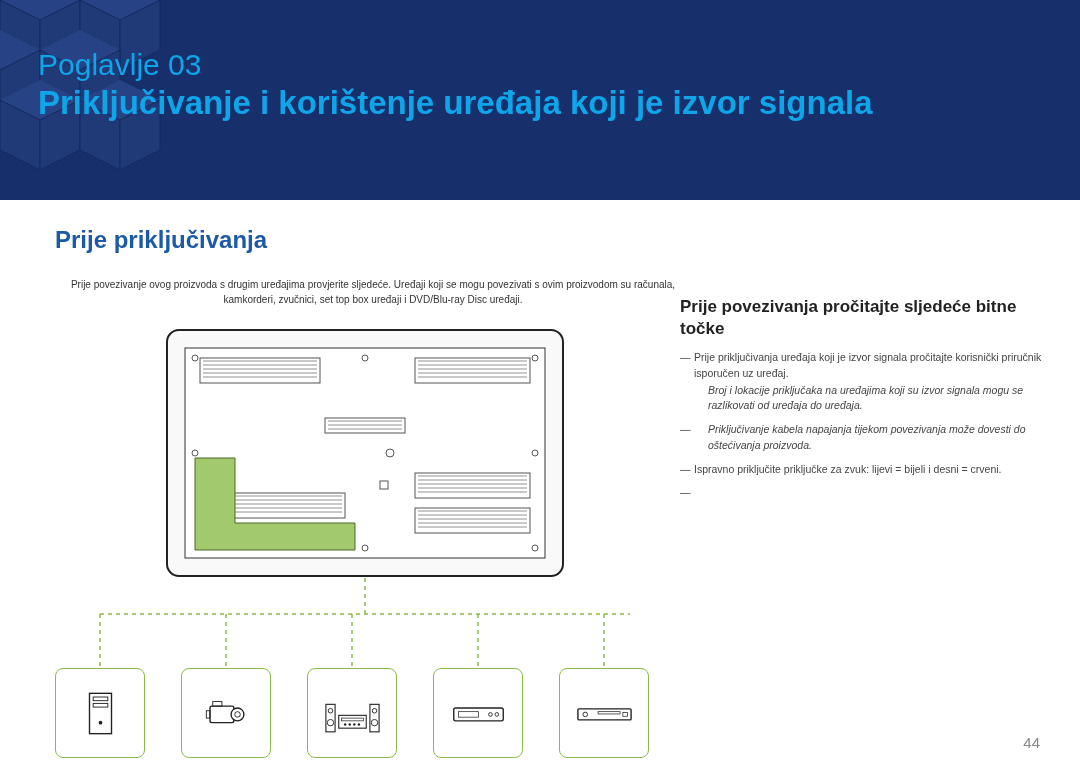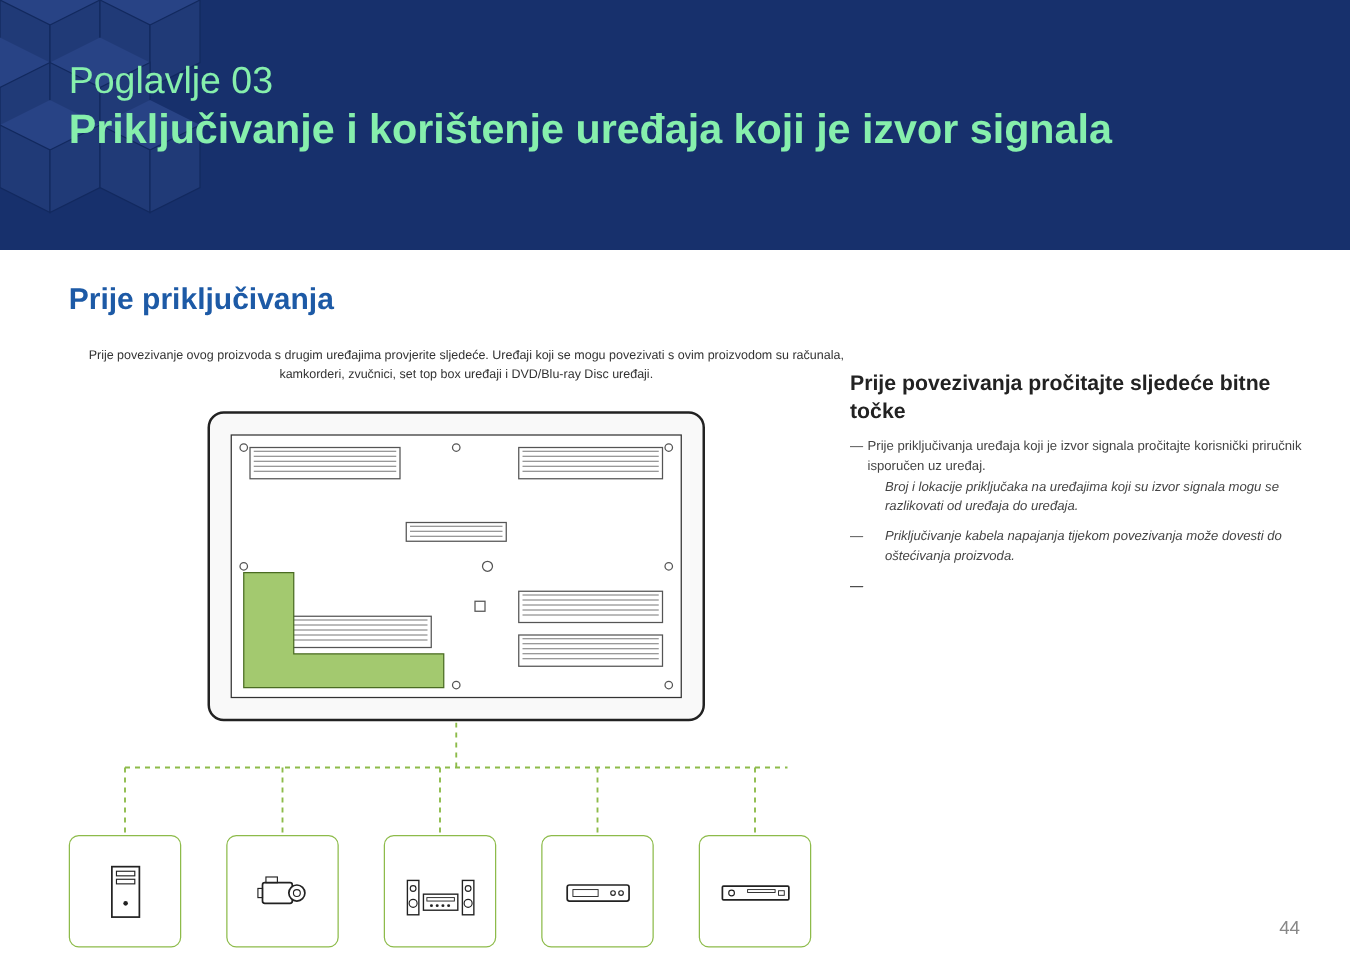--- a/index.html
+++ b/index.html
@@ -20,22 +20,22 @@
 .cube-pattern {
   position: absolute;
   top: -20px; left: -40px;
   width: 280px; height: 260px;
   opacity: 0.5;
 }
 .cube { fill: #2a4582; stroke: #0e2352; stroke-width: 1; }
 .cube-top { fill: #3a569e; }
 .header-text {
   position: absolute;
-  top: 48px; left: 55px;
-  color: #86efac;
+  top: 48px; left: 38px;
+  color: #0ea5e9;
 }
 .chapter-label {
   font-size: 30px;
   font-weight: 300;
 }
 .chapter-title {
   font-size: 33px;
   font-weight: 700;
   margin-top: 2px;
 }
@@ -156,20 +156,21 @@
     <span class="dash">―</span>
     <span>Prije priključivanja uređaja koji je izvor signala pročitajte korisnički priručnik isporučen uz uređaj.</span>
     <div class="sub">Broj i lokacije priključaka na uređajima koji su izvor signala mogu se razlikovati od uređaja do uređaja.</div>
   </div>
   <div class="item">
     <span class="dash">―</span>
     <div class="sub">Priključivanje kabela napajanja tijekom povezivanja može dovesti do oštećivanja proizvoda.</div>
   </div>
   <div class="item">
     <span class="dash">―</span>
+    <span>Ispravno priključite priključke za zvuk: lijevi = bijeli i desni = crveni.</span>
   </div>
   <div class="item">
     <span class="dash">―</span>
   </div>
 </div>
 
 <div class="diagram-area">
 
   <svg class="display-box" viewBox="0 0 400 250">
     <rect x="2" y="2" width="396" height="246" rx="12" fill="#f9f9f9" stroke="#222" stroke-width="2"></rect>

